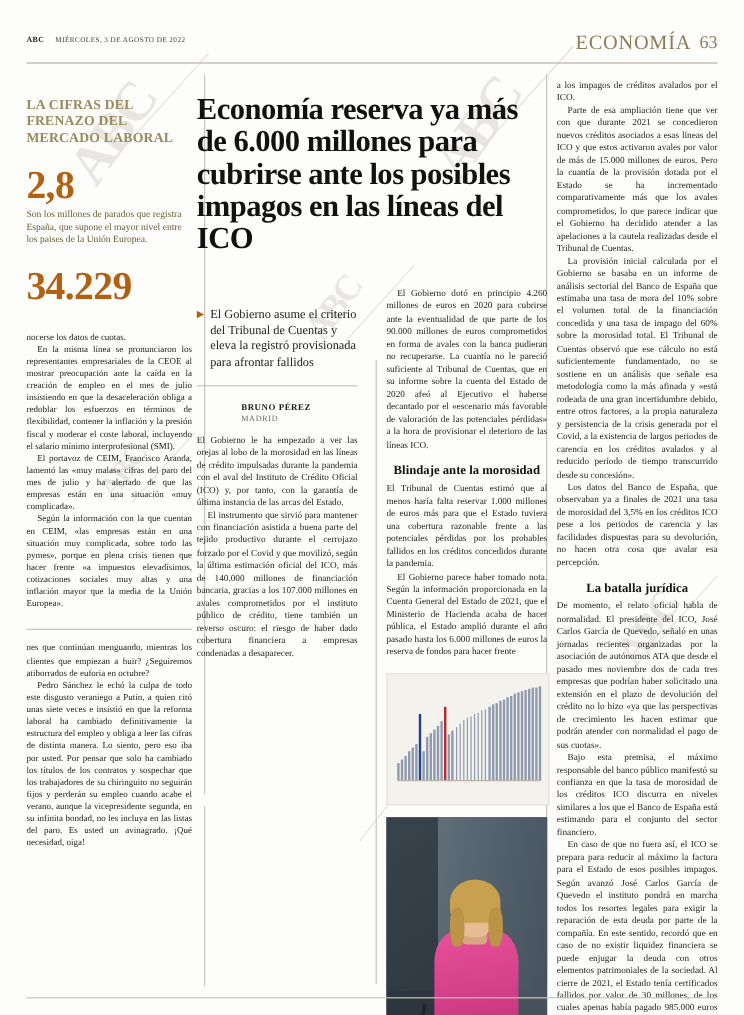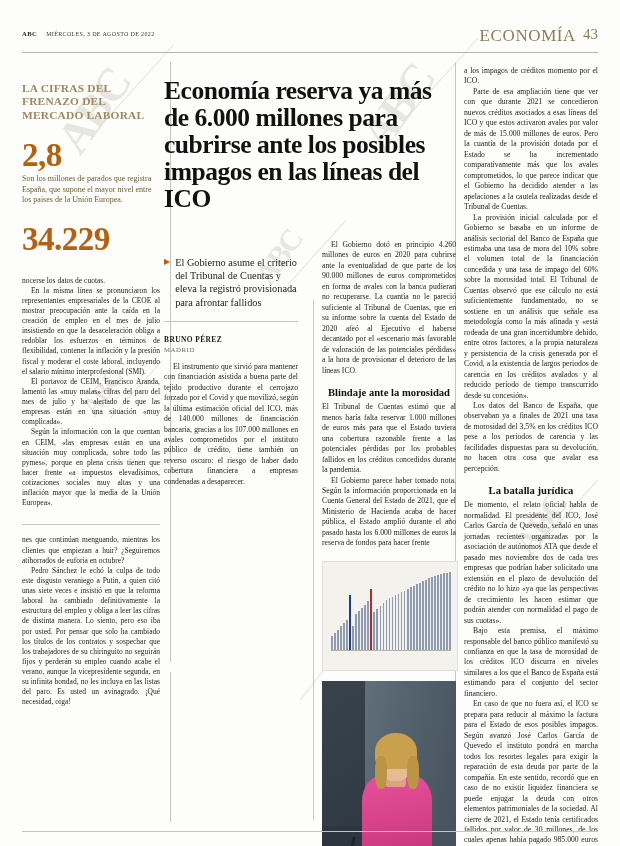--- a/index.html
+++ b/index.html
@@ -13,21 +13,21 @@
       color:#d8d4cc;opacity:.55;font-weight:700;pointer-events:none;
       user-select:none;}
   .wm-abc{font-size:46px;transform:rotate(-55deg);letter-spacing:-2px;}
   .wm-line{position:absolute;background:#dcd8d0;height:1px;
            transform-origin:left center;opacity:.75;}
 
   
   .masthead{position:absolute;left:22px;top:30px;display:flex;align-items:baseline;gap:9px;}
   .mh-abc{font-weight:700;font-size:6.6px;letter-spacing:.4px;color:#2a2a2a;}
   .mh-date{font-size:6px;letter-spacing:.35px;color:#3a3a3a;}
-  .section{position:absolute;right:22px;top:26px;display:flex;align-items:flex-start;gap:7px;}
+  .section{position:absolute;right:22px;top:26px;display:flex;align-items:center;gap:7px;}
   .section-name{font-size:17px;letter-spacing:.6px;color:#8c7d55;font-variant:small-caps;
                 font-weight:400;}
   .page-no{font-size:15px;color:#8c7d55;}
 
   .rule-top{position:absolute;left:22px;right:22px;top:52px;height:1px;background:#b9b4a8;}
 
   
   .col{position:absolute;top:60px;}
   .c1{left:22px;width:138px;}
   .c2{left:164px;width:134px;}
@@ -54,21 +54,21 @@
   .body.small p{font-size:7.5px;line-height:1.35;}
 
   
   .headline{font-family:"Liberation Serif",serif;font-weight:700;font-size:25.5px;
             line-height:1.055;letter-spacing:-.45px;margin:18px 0 0 0;color:#111;}
 
   .kicker{display:flex;gap:5px;margin-top:13px;}
   .kicker .tri{color:#b5600f;font-size:8px;line-height:1.5;}
   .kicker .ktxt{font-size:10.3px;line-height:1.28;color:#222;}
 
-  .byline{margin-top:13px;}
+  .byline{margin-top:13px;margin-left:37px;}
   .byline .bname{font-weight:700;font-size:7.4px;letter-spacing:.45px;color:#1b1b1b;}
   .byline .bcity{font-size:6.8px;letter-spacing:.55px;color:#6a6a6a;margin-top:2px;}
 
   .subhead{font-family:"Liberation Serif",serif;font-weight:700;font-size:10.6px;
            line-height:1.15;margin:11px 0 3px 0;color:#111;text-align:center;}
 
   
   .chartbox{margin-top:12px;width:134px;height:108px;background:#f4f2ec;
             position:relative;overflow:hidden;border:1px solid #e4e0d6;}
   .chart-plot{position:absolute;left:8px;right:6px;top:10px;bottom:20px;
@@ -124,21 +124,21 @@
   <div class="wm-line" style="left:536px;top:548px;width:92px;transform:rotate(-48deg);"></div>
   <div class="wm-line" style="left:110px;top:418px;width:78px;transform:rotate(-48deg);"></div>
   <div class="wm-line" style="left:300px;top:700px;width:80px;transform:rotate(-52deg);"></div>
 
   <div class="masthead">
     <span class="mh-abc">ABC</span>
     <span class="mh-date">MIÉRCOLES, 3 DE AGOSTO DE 2022</span>
   </div>
   <div class="section">
     <span class="section-name">ECONOMÍA</span>
-    <span class="page-no">43</span>
+    <span class="page-no">63</span>
   </div>
   <div class="rule-top"></div>
 
   <div class="vline" style="left:170px;top:62px;height:600px;"></div>
   <div class="vline" style="left:170px;top:672px;height:150px;"></div>
   <div class="vline" style="left:313px;top:300px;height:520px;"></div>
   <div class="vline" style="left:455px;top:62px;height:758px;"></div>
 
   <div class="col c1">
     <div class="rail-title">LA CIFRAS DEL FRENAZO DEL MERCADO LABORAL</div>
@@ -178,20 +178,21 @@
     </div>
 
     <div class="railrule" style="margin:12px 0 0 0;"></div>
 
     <div class="byline">
       <div class="bname">BRUNO PÉREZ</div>
       <div class="bcity">MADRID</div>
     </div>
 
     <div class="body" style="margin-top:9px;">
+      <p class="noind">El Gobierno le ha empezado a ver las orejas al lobo de la morosidad en las líneas de crédito impulsadas durante la pandemia con el aval del Instituto de Crédito Oficial (ICO) y, por tanto, con la garantía de última instancia de las arcas del Estado.</p>
       <p>El instrumento que sirvió para mantener con financiación asistida a buena parte del tejido productivo durante el cerrojazo forzado por el Covid y que movilizó, según la última estimación oficial del ICO, más de 140.000 millones de financiación bancaria, gracias a los 107.000 millones en avales comprometidos por el instituto público de crédito, tiene también un reverso oscuro: el riesgo de haber dado cobertura financiera a empresas condenadas a desaparecer.</p>
     </div>
   </div>
 
   <div class="col c3" style="top:240px;">
     <div class="body">
       <p>El Gobierno dotó en principio 4.260 millones de euros en 2020 para cubrirse ante la eventualidad de que parte de los 90.000 millones de euros comprometidos en forma de avales con la banca pudieran no recuperarse. La cuantía no le pareció suficiente al Tribunal de Cuentas, que en su informe sobre la cuenta del Estado de 2020 afeó al Ejecutivo el haberse decantado por el «escenario más favorable de valoración de las potenciales pérdidas» a la hora de provisionar el deterioro de las líneas ICO.</p>
     </div>
 
     <h2 class="subhead">Blindaje ante la morosidad</h2>
@@ -262,21 +263,21 @@
         <div class="ph-hair3"></div>
       </div>
       <div class="ph-mic"></div>
 
     </div>
 
   </div>
 
   <div class="col c4" style="top:66px;">
     <div class="body">
-      <p class="noind">a los impagos de créditos momento por el ICO.</p>
+      <p class="noind">a los impagos de créditos avalados por el ICO.</p>
       <p>Parte de esa ampliación tiene que ver con que durante 2021 se concedieron nuevos créditos asociados a esas líneas del ICO y que estos activaron avales por valor de más de 15.000 millones de euros. Pero la cuantía de la provisión dotada por el Estado se ha incrementado comparativamente más que los avales comprometidos, lo que parece indicar que el Gobierno ha decidido atender a las apelaciones a la cautela realizadas desde el Tribunal de Cuentas.</p>
       <p>La provisión inicial calculada por el Gobierno se basaba en un informe de análisis sectorial del Banco de España que estimaba una tasa de mora del 10% sobre el volumen total de la financiación concedida y una tasa de impago del 60% sobre la morosidad total. El Tribunal de Cuentas observó que ese cálculo no está suficientemente fundamentado, no se sostiene en un análisis que señale esa metodología como la más afinada y «está rodeada de una gran incertidumbre debido, entre otros factores, a la propia naturaleza y persistencia de la crisis generada por el Covid, a la existencia de largos periodos de carencia en los créditos avalados y al reducido período de tiempo transcurrido desde su concesión».</p>
       <p>Los datos del Banco de España, que observaban ya a finales de 2021 una tasa de morosidad del 3,5% en los créditos ICO pese a los periodos de carencia y las facilidades dispuestas para su devolución, no hacen otra cosa que avalar esa percepción.</p>
     </div>
 
     <h2 class="subhead">La batalla jurídica</h2>
 
     <div class="body">
       <p class="noind">De momento, el relato oficial habla de normalidad. El presidente del ICO, José Carlos García de Quevedo, señaló en unas jornadas recientes organizadas por la asociación de autónomos ATA que desde el pasado mes noviembre dos de cada tres empresas que podrían haber solicitado una extensión en el plazo de devolución del crédito no lo hizo «ya que las perspectivas de crecimiento les hacen estimar que podrán atender con normalidad el pago de sus cuotas».</p>
       <p>Bajo esta premisa, el máximo responsable del banco público manifestó su confianza en que la tasa de morosidad de los créditos ICO discurra en niveles similares a los que el Banco de España está estimando para el conjunto del sector financiero.</p>

